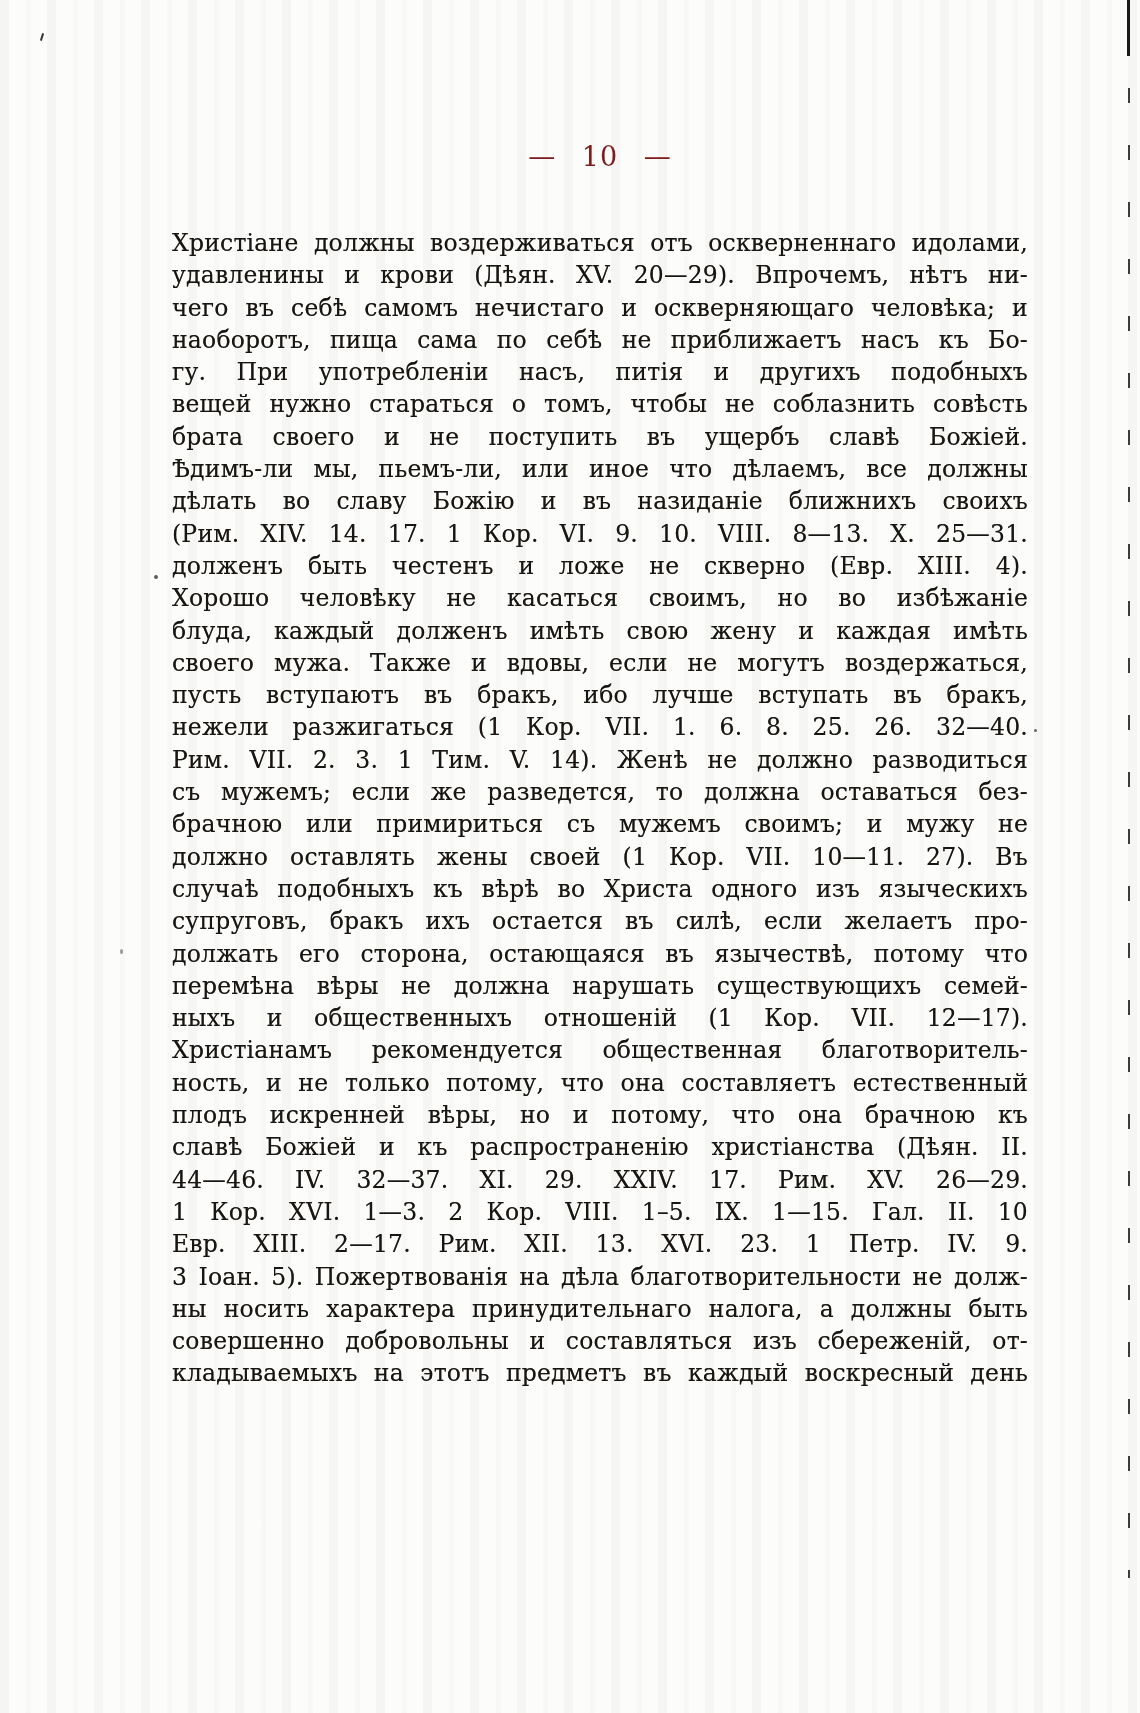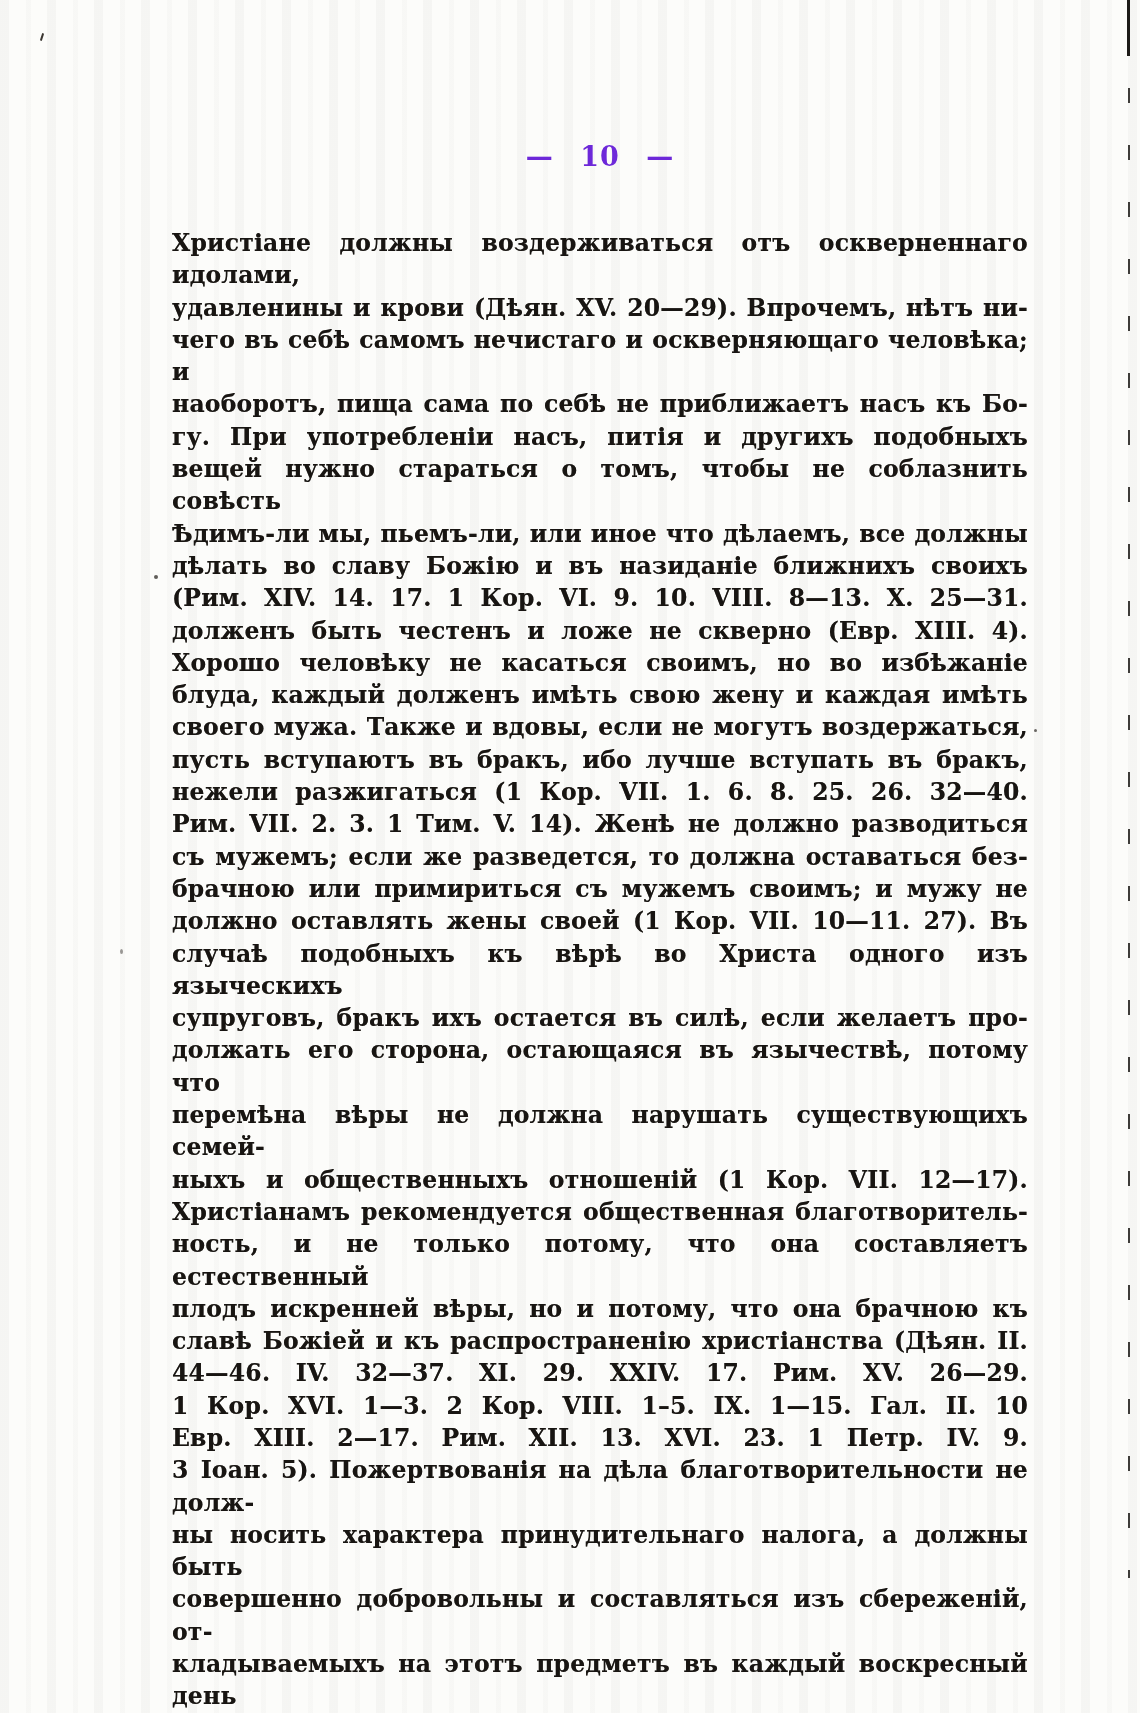--- a/index.html
+++ b/index.html
@@ -29,36 +29,36 @@
     inset: 0;
   }
 
   .page-number {
     position: absolute;
     top: 141px;
     left: 172px;
     width: 856px;
     text-align: center;
     font-size: 27px;
-    font-weight: bold;
+    font-weight: normal;
     letter-spacing: 1px;
     word-spacing: 16px;
-    color: #6d28d9;
+    color: #7f1d1d;
   }
 
   .text-block {
     position: absolute;
     top: 227px;
     left: 172px;
     width: 856px;
   }
 
   .text-block .line {
     font-size: 23.5px;
-    font-weight: bold;
+    font-weight: normal;
     line-height: 32.3px;
     letter-spacing: 0.2px;
     white-space: nowrap;
     text-align: justify;
     text-align-last: justify;
     white-space: normal;
     color: #181512;
     text-shadow: 0 0 0.5px rgba(20,16,10,0.55);
   }
 
@@ -96,20 +96,21 @@
 
   <div class="page-number">— 10 —</div>
 
   <div class="text-block">
       <div class="line">Христіане должны воздерживаться отъ оскверненнаго идолами,</div>
       <div class="line">удавленины и крови (Дѣян. XV. 20—29). Впрочемъ, нѣтъ ни-</div>
       <div class="line">чего въ себѣ самомъ нечистаго и оскверняющаго человѣка; и</div>
       <div class="line">наоборотъ, пища сама по себѣ не приближаетъ насъ къ Бо-</div>
       <div class="line">гу. При употребленіи насъ, питія и другихъ подобныхъ</div>
       <div class="line">вещей нужно стараться о томъ, чтобы не соблазнить совѣсть</div>
+      <div class="line">брата своего и не поступить въ ущербъ славѣ Божіей.</div>
       <div class="line">Ѣдимъ-ли мы, пьемъ-ли, или иное что дѣлаемъ, все должны</div>
       <div class="line">дѣлать во славу Божію и въ назиданіе ближнихъ своихъ</div>
       <div class="line">(Рим. XIV. 14. 17. 1 Кор. VI. 9. 10. VIII. 8—13. X. 25—31.</div>
       <div class="line">долженъ быть честенъ и ложе не скверно (Евр. XIII. 4).</div>
       <div class="line">Хорошо человѣку не касаться своимъ, но во избѣжаніе</div>
       <div class="line">блуда, каждый долженъ имѣть свою жену и каждая имѣть</div>
       <div class="line">своего мужа. Также и вдовы, если не могутъ воздержаться,</div>
       <div class="line">пусть вступаютъ въ бракъ, ибо лучше вступать въ бракъ,</div>
       <div class="line">нежели разжигаться (1 Кор. VII. 1. 6. 8. 25. 26. 32—40.</div>
       <div class="line">Рим. VII. 2. 3. 1 Тим. V. 14). Женѣ не должно разводиться</div>

